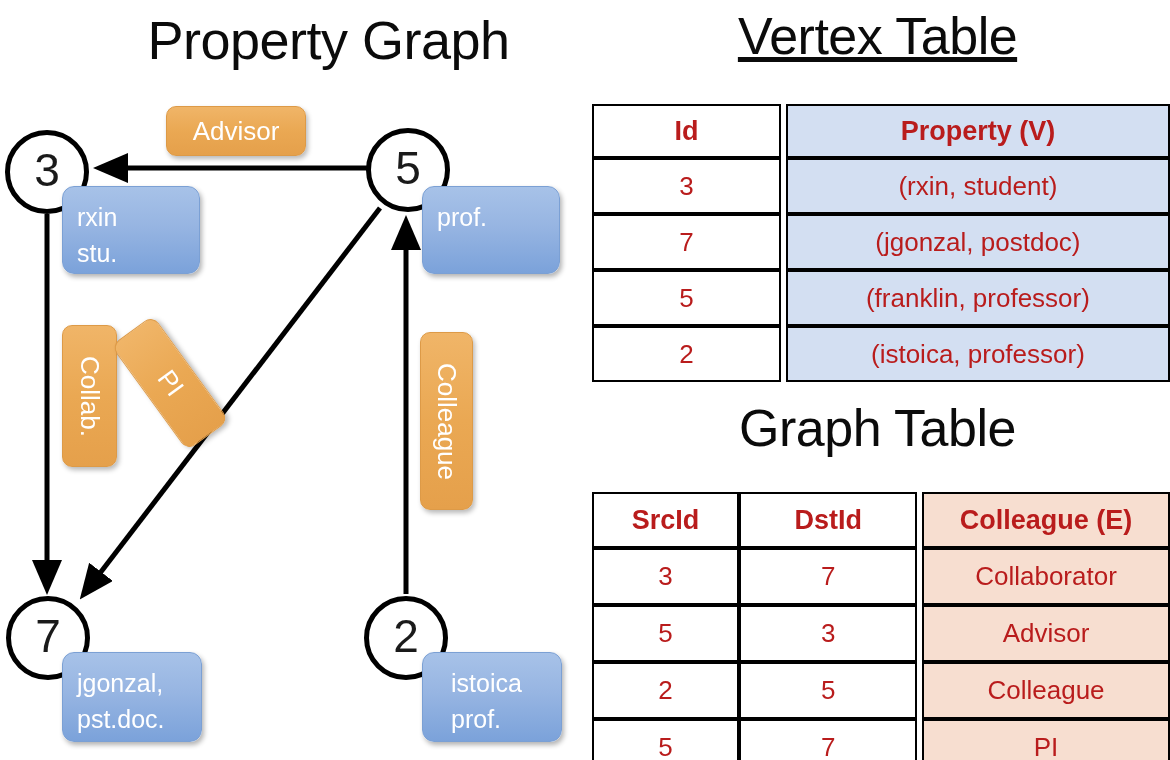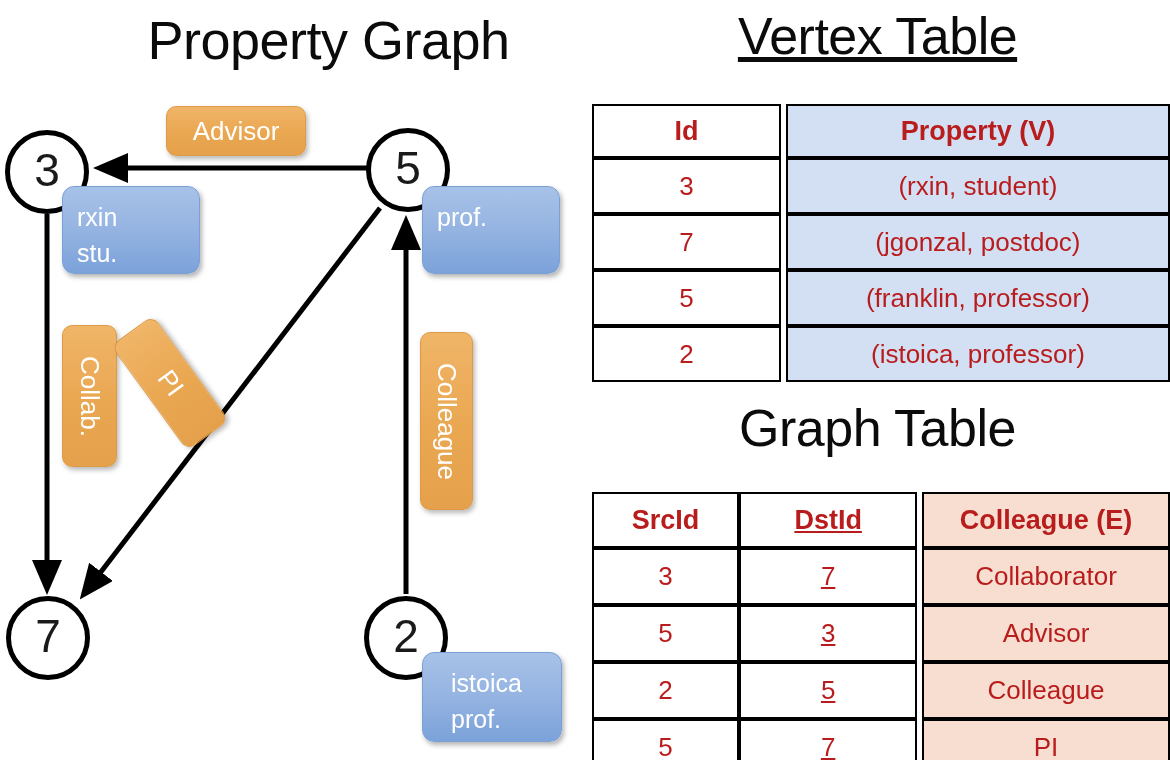--- a/index.html
+++ b/index.html
@@ -170,21 +170,21 @@
   
   #vertex-table { left: 592px; top: 104px; }
   #vertex-table .c-id   { width: 186px; }
   #vertex-table .c-prop { width: 382px; background: #d3dff2; }
   #vertex-table tr.head-row td { height: 50px; }
   #vertex-table tr.body-row td { height: 52px; }
 
   
   #edge-table { left: 592px; top: 492px; }
   #edge-table .c-src  { width: 144px; }
-  #edge-table .c-dst  { width: 175px; text-decoration: underline; }
+  #edge-table .c-dst  { width: 175px; }
   #edge-table .c-prop { width: 245px; background: #f7ded0; }
   #edge-table tr.head-row td { height: 52px; margin-top: 18px; }
   #edge-table tr.body-row td { height: 53px; }
 </style>
 </head>
 <body>
 
 <div class="title" id="title-property-graph">Property Graph</div>
 
 <div class="title" id="title-vertex-table">Vertex Table</div>
@@ -222,20 +222,24 @@
     <span class="node-label">2</span>
   </div>
 
   <div class="prop-box" id="prop-rxin">
     <span class="prop-line">rxin</span>
     <span class="prop-line">stu.</span>
   </div>
   <div class="prop-box" id="prop-franklin">
     <span class="prop-line">prof.</span>
   </div>
+  <div class="prop-box" id="prop-jgonzal">
+    <span class="prop-line">jgonzal,</span>
+    <span class="prop-line">pst.doc.</span>
+  </div>
   <div class="prop-box" id="prop-istoica">
     <span class="prop-line">istoica</span>
     <span class="prop-line">prof.</span>
   </div>
 
   <div class="edge-box" id="edge-advisor">
     <span class="htext">Advisor</span>
   </div>
   <div class="edge-box" id="edge-collab">
     <span class="vtext">Collab.</span>

